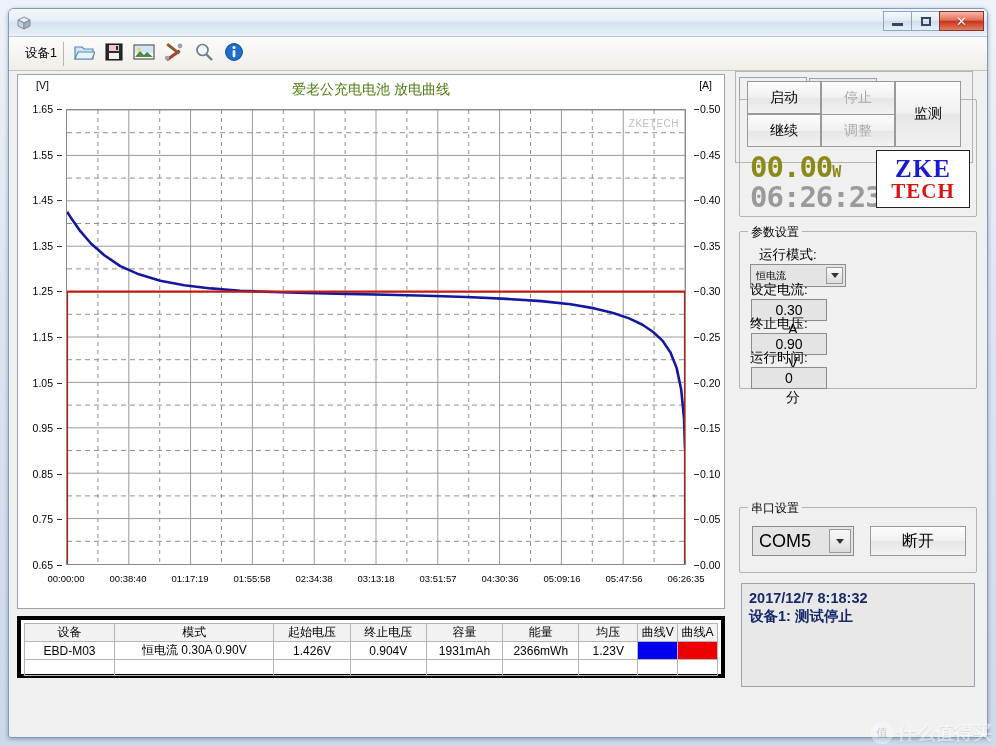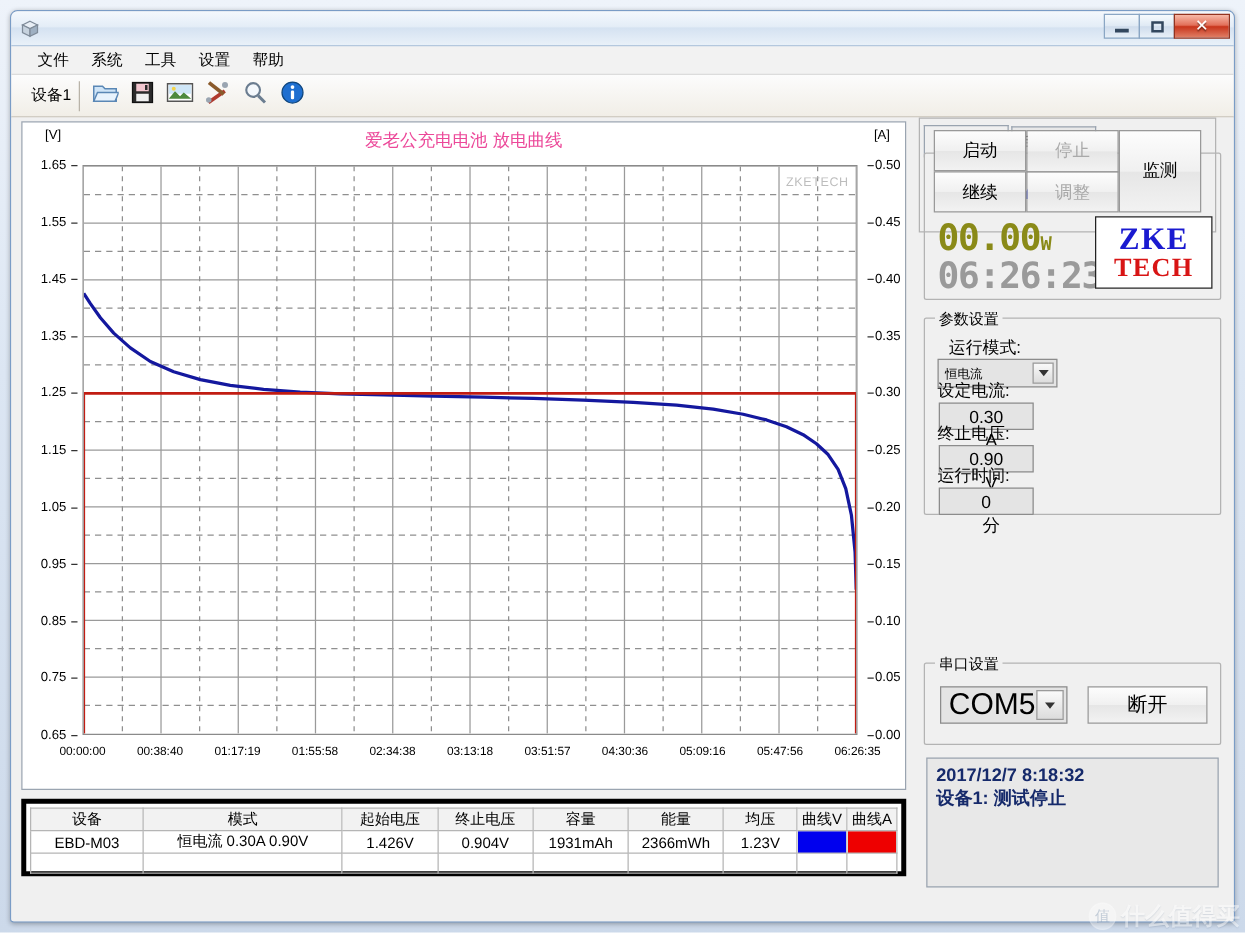--- a/index.html
+++ b/index.html
@@ -99,21 +99,21 @@
 
   
   .chart-panel {
     position: absolute; left: 8px; top: 3px;
     width: 708px; height: 535px;
     background: #ffffff;
     border: 1px solid #9aa4b0;
   }
   .chart-title {
     position:absolute; left:0; right:0; top: 6px;
-    text-align:center; font-size: 14px; color:#ec4899;
+    text-align:center; font-size: 14px; color:#4d7c0f;
   }
   .axis-unit-left { position:absolute; left:18px; top:4px; font-size:10.5px; color:#000;}
   .axis-unit-right{ position:absolute; right:12px; top:4px; font-size:10.5px; color:#000;}
   .plot {
     position: absolute;
     left: 48px; top: 34px;
     width: 620px; height: 456px;
     border: 1px solid #8a8a8a;
     background: #ffffff;
     overflow: hidden;
@@ -215,21 +215,21 @@
     display:flex; align-items:center; justify-content:center;
     position:absolute;
   }
   .btn.disabled { color:#a9a9a9; }
   #serialbox { left: 4px; top: 436px; width: 238px; height: 66px; }
   .com-combo {
     position:absolute; left: 12px; top: 18px; width: 102px; height: 30px;
     border:1px solid #8c8c8c; background:#e4e4e4;
     display:flex; align-items:center;
   }
-  .com-combo span.val { font-size: 24px; padding-left: 6px; color:#000; }
+  .com-combo span.val { font-size: 18px; padding-left: 6px; color:#000; }
   .com-arrow {
     position:absolute; right: 2px; top: 2px; width: 22px; height: 24px;
     border:1px solid #9a9a9a; background:linear-gradient(180deg,#fafafa,#dcdcdc);
     display:flex; align-items:center; justify-content:center;
   }
   .status-log {
     position:absolute; left: 6px; top: 512px;
     width: 234px; height: 104px;
     background:#e8e8e8; border:1px solid #9aa4b0;
     padding: 5px 7px;
@@ -270,27 +270,20 @@
           </div>
         <div class="win-btn">
             <div class="glyph-max"></div>
           </div>
         <div class="win-btn close">
             <span>✕</span>
           </div>
       </div>
     </div>
 
-    <div class="menubar">
-      <div class="menu-item">文件</div>
-      <div class="menu-item">系统</div>
-      <div class="menu-item">工具</div>
-      <div class="menu-item">设置</div>
-      <div class="menu-item">帮助</div>
-    </div>
 
     <div class="toolbar">
       <div class="dev-tab">设备1</div>
 
       <div class="tb-btn">
         <span>
           <svg width="22" height="20" viewBox="0 0 22 20">
             <path d="M2 5 h7 l2 2 h9 v10 h-18 z" fill="#cfe4f7" stroke="#5a87b5" stroke-width="1.2"></path>
             <path d="M2 17 l3 -7 h17 l-3 7 z" fill="#e8f3fd" stroke="#5a87b5" stroke-width="1.2"></path>
           </svg>

